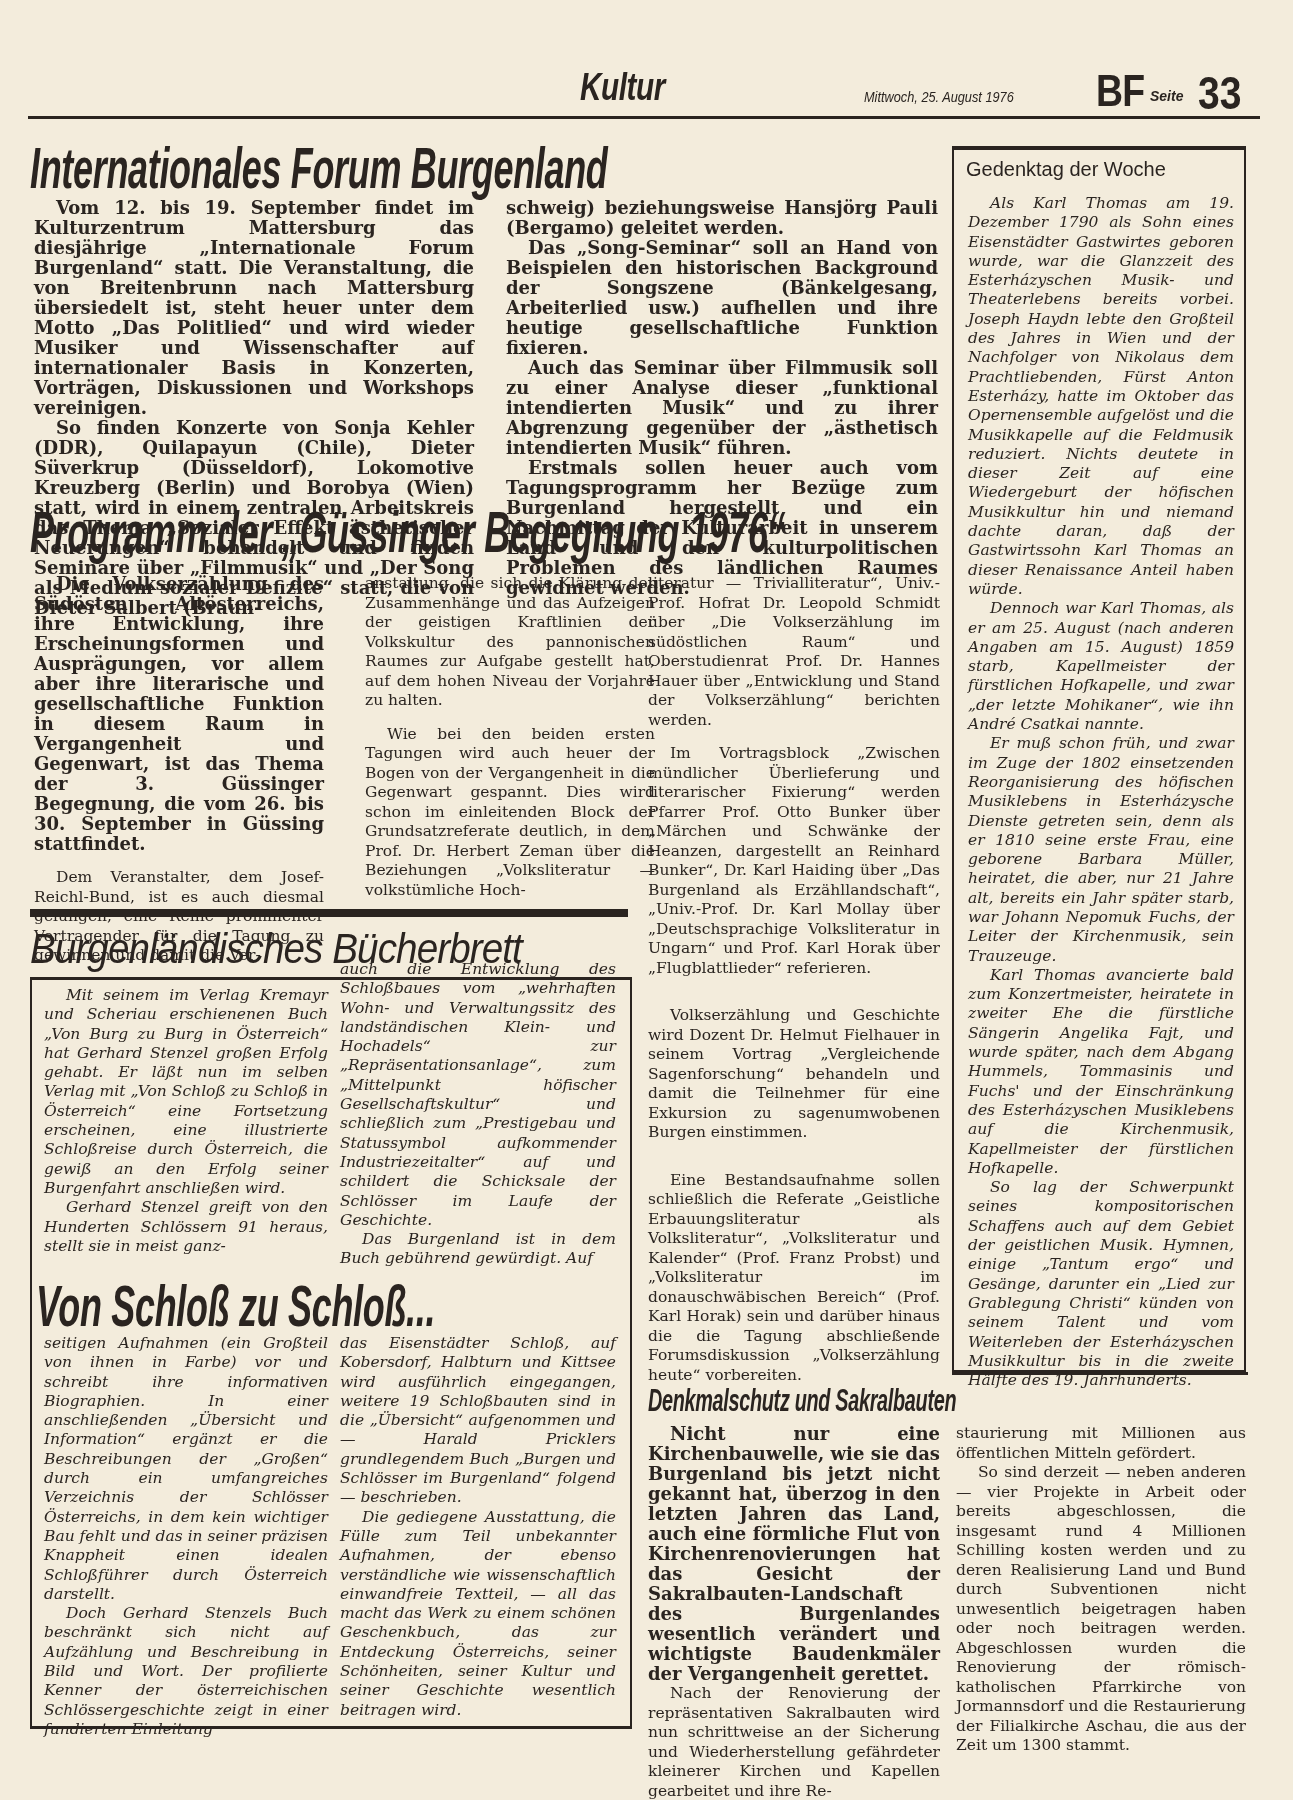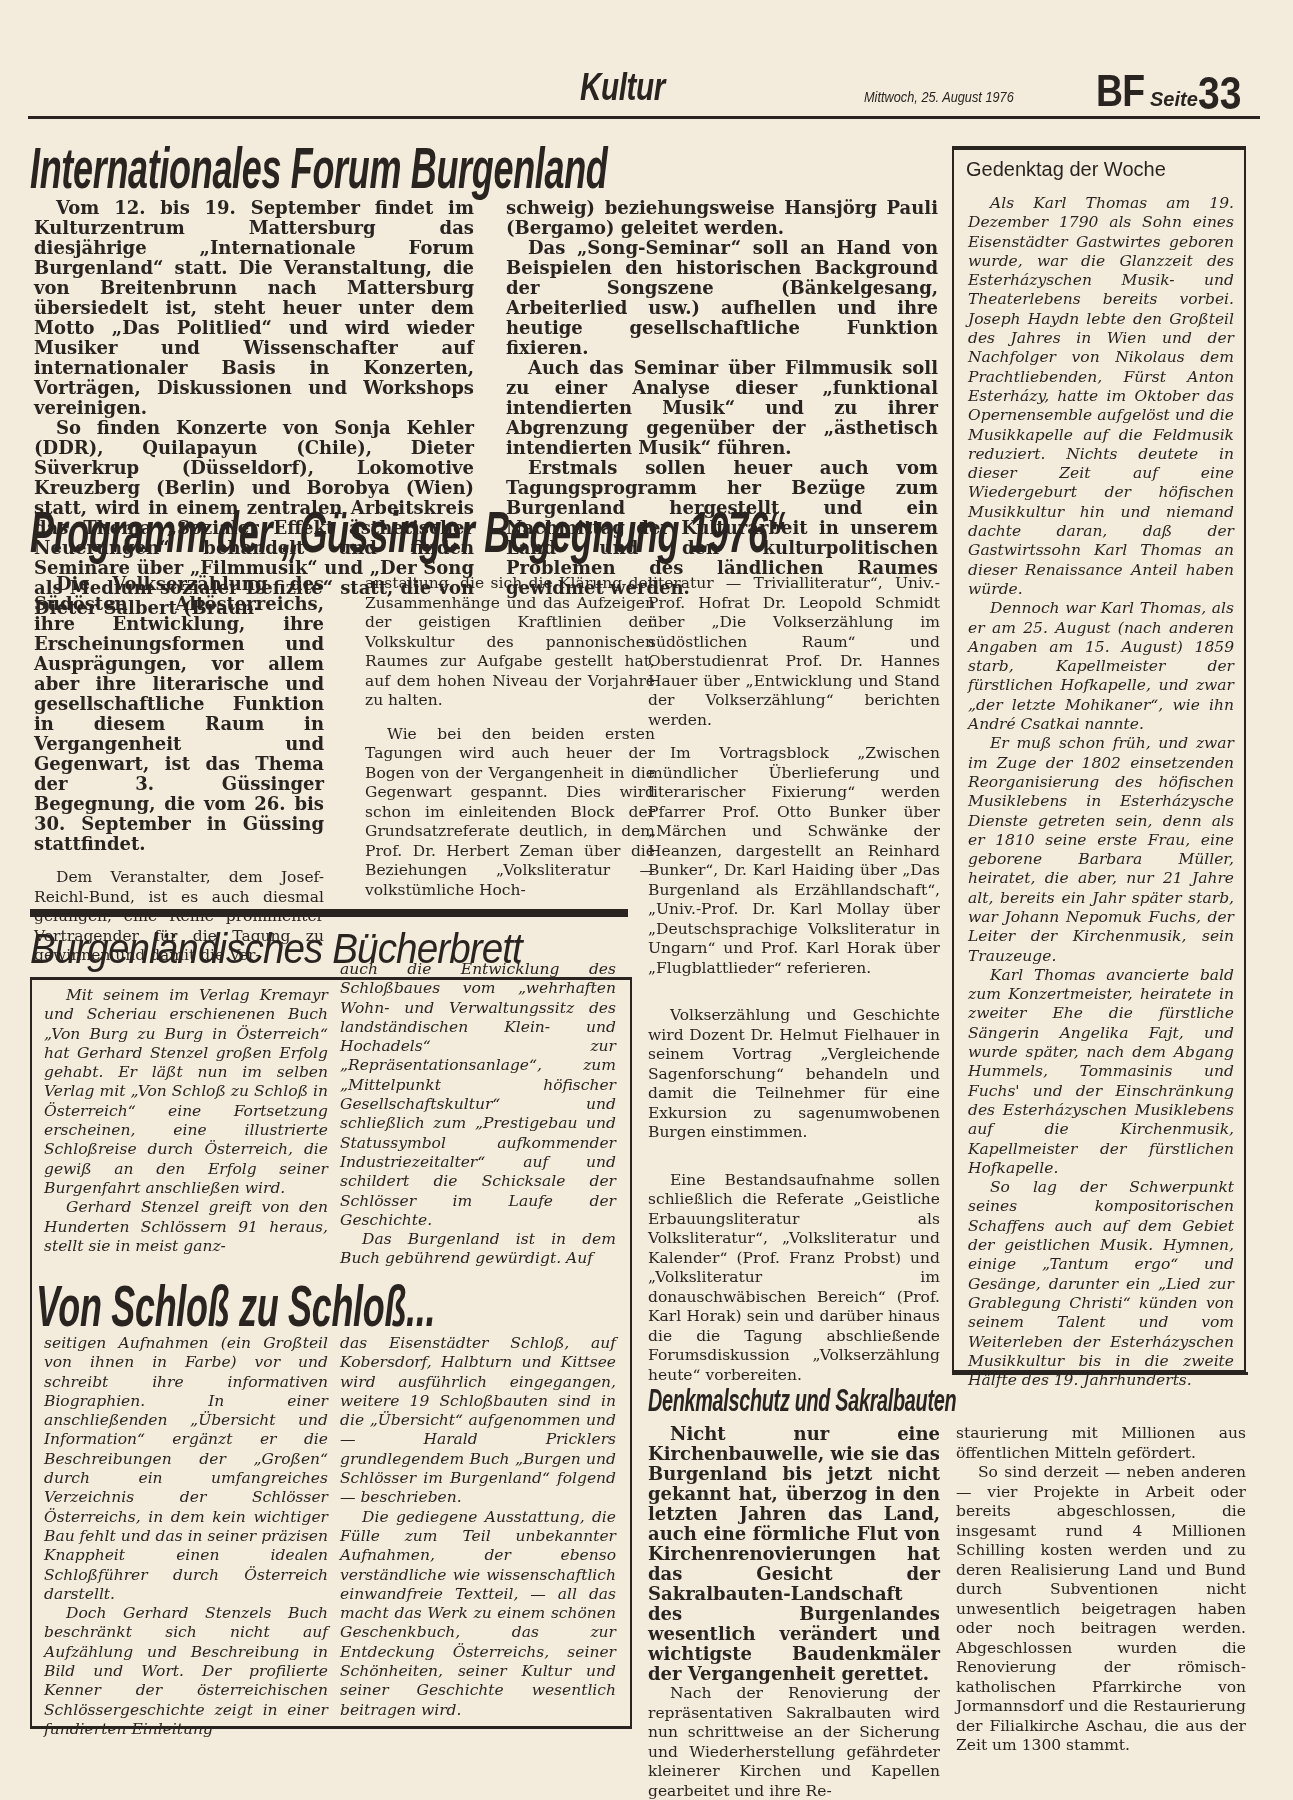--- a/index.html
+++ b/index.html
@@ -9,21 +9,21 @@
     color:#2a2420;
     font-family:"DejaVu Serif", serif;
     position:relative;
   }
   .page { position:absolute; left:0; top:0; width:1293px; height:1404px; }
   .abs { position:absolute; }
   
   .section-title { left:580px; top:66px; font-family:"Liberation Sans", sans-serif; font-style:italic; font-size:38px; font-weight:bold; transform:scaleX(0.78); transform-origin:left top; letter-spacing:-0.5px; }
   .date { left:864px; top:88px; font-family:"Liberation Sans", sans-serif; font-style:italic; font-size:15px; transform:scaleX(0.85); transform-origin:left top; }
   .logo { left:1096px; top:66px; font-family:"Liberation Sans", sans-serif; font-weight:bold; font-size:44px; transform:scaleX(0.85); transform-origin:left top; letter-spacing:-1px; }
-  .seite-label { left:1150px; top:88px; font-family:"Liberation Sans", sans-serif; font-style:italic; font-size:20px; font-weight:bold; }
+  .seite-label { left:1150px; top:88px; font-family:"Liberation Sans", sans-serif; font-style:italic; font-size:14px; font-weight:bold; }
   .page-num { left:1198px; top:66px; font-family:"Liberation Sans", sans-serif; font-weight:bold; font-size:46px; transform:scaleX(0.85); transform-origin:left top; }
   .mast-rule { left:28px; top:116px; width:1232px; height:3px; background:#2a2420; }
 
   .headline-condensed {
     font-family:"Liberation Sans", sans-serif; font-weight:bold; font-style:italic;
     transform:scaleX(0.62); transform-origin:left top; white-space:nowrap; letter-spacing:-0.5px;
   }
   .h1 { left:30px; top:134px; font-size:58px; }
   .h2 { left:30px; top:498px; font-size:58px; }
   .h4 { left:36px; top:1272px; font-size:58px; }

